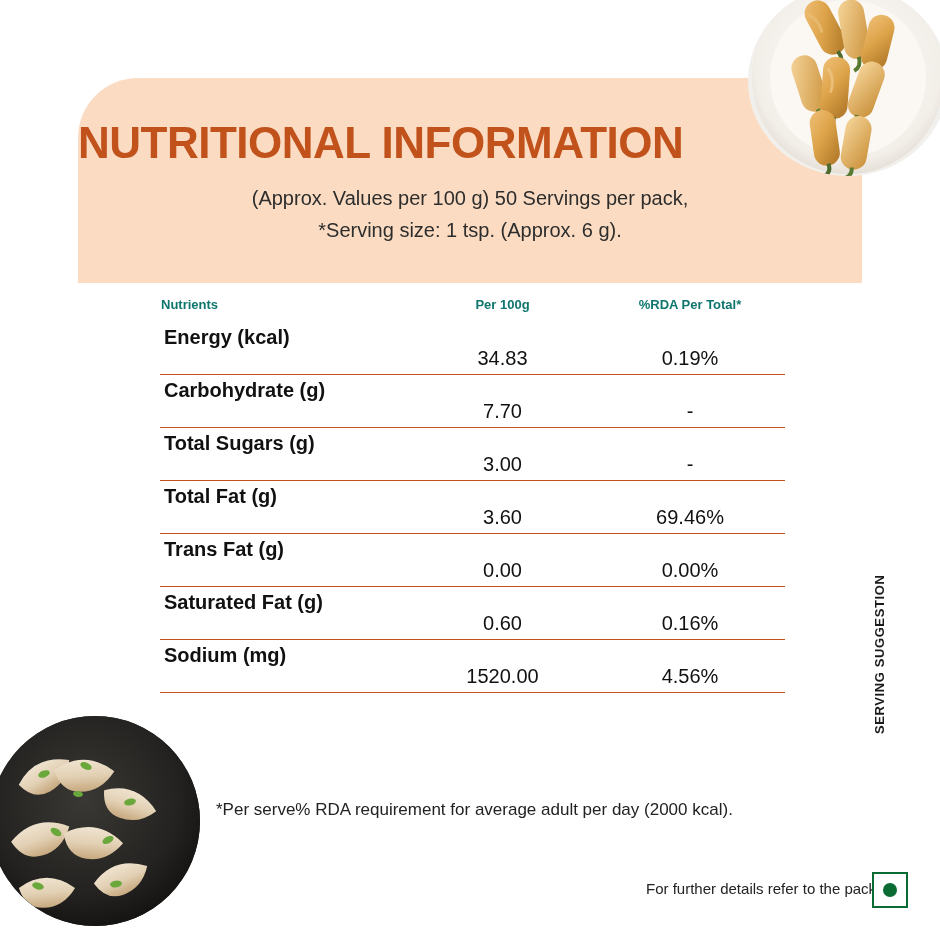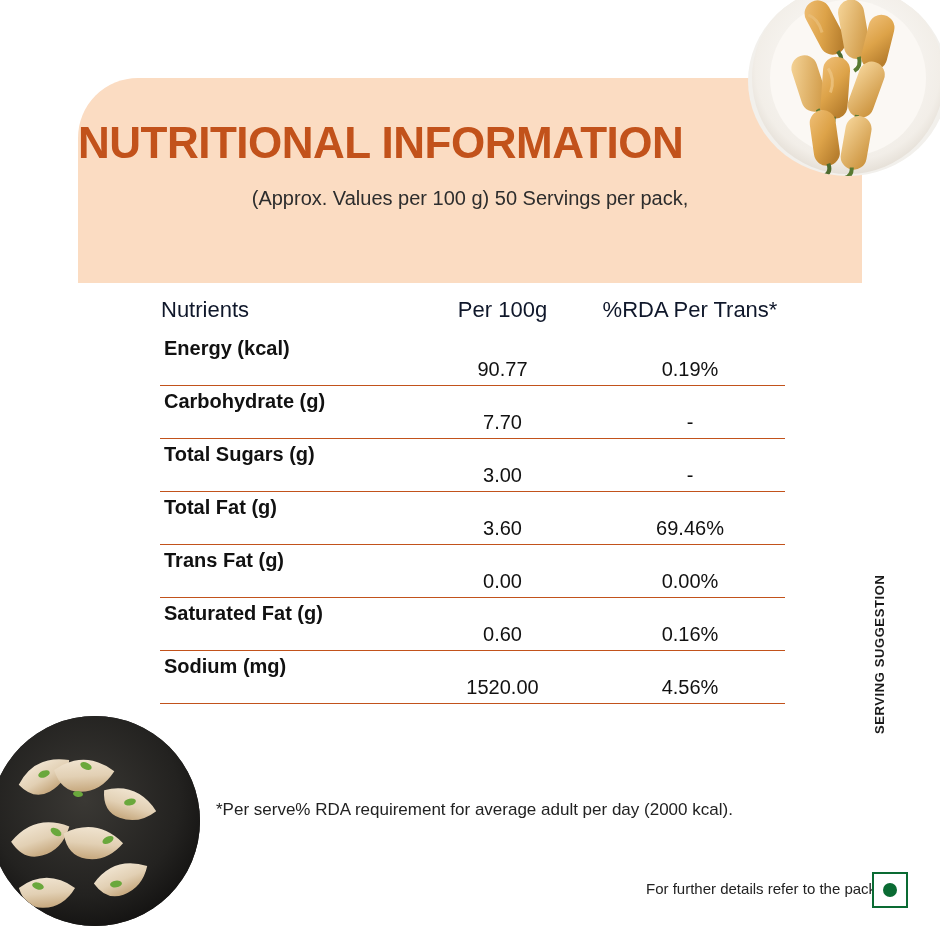--- a/index.html
+++ b/index.html
@@ -66,23 +66,23 @@
     position: absolute;
     left: 160px;
     top: 296px;
     width: 625px;
   }
   table#nutrition {
     width: 625px;
     border-collapse: collapse;
   }
   table#nutrition th {
-    font-size: 22px;
-    font-weight: normal;
-    color: #0f172a;
+    font-size: 13px;
+    font-weight: bold;
+    color: #0f766e;
     padding-bottom: 10px;
     text-align: left;
     white-space: nowrap;
   }
   table#nutrition th.col-val,
   table#nutrition th.col-rda {
     text-align: center;
   }
   table#nutrition td {
     font-size: 20px;
@@ -198,40 +198,41 @@
 <body>
 
 <div id="card"></div>
 
 <div id="header-block"></div>
 
 <div id="title">NUTRITIONAL INFORMATION</div>
 
 <div id="subtitle">
   <div>(Approx. Values per 100 g) 50 Servings per pack,</div>
+  <div>*Serving size: 1 tsp. (Approx. 6 g).</div>
 </div>
 
 <div id="table-wrap">
   <table id="nutrition">
     <colgroup>
       <col class="c1">
         <col class="c2">
         <col class="c3">
     </colgroup>
     <thead>
       <tr>
         <th class="col-name">Nutrients</th>
         <th class="col-val">Per 100g</th>
-        <th class="col-rda">%RDA Per Trans*</th>
+        <th class="col-rda">%RDA Per Total*</th>
       </tr>
     </thead>
     <tbody>
       <tr class="row">
         <td class="col-name">Energy (kcal)</td>
-        <td class="col-val">90.77</td>
+        <td class="col-val">34.83</td>
         <td class="col-rda">0.19%</td>
       </tr>
       <tr class="row">
         <td class="col-name">Carbohydrate (g)</td>
         <td class="col-val">7.70</td>
         <td class="col-rda">-</td>
       </tr>
       <tr class="row">
         <td class="col-name">Total Sugars (g)</td>
         <td class="col-val">3.00</td>

